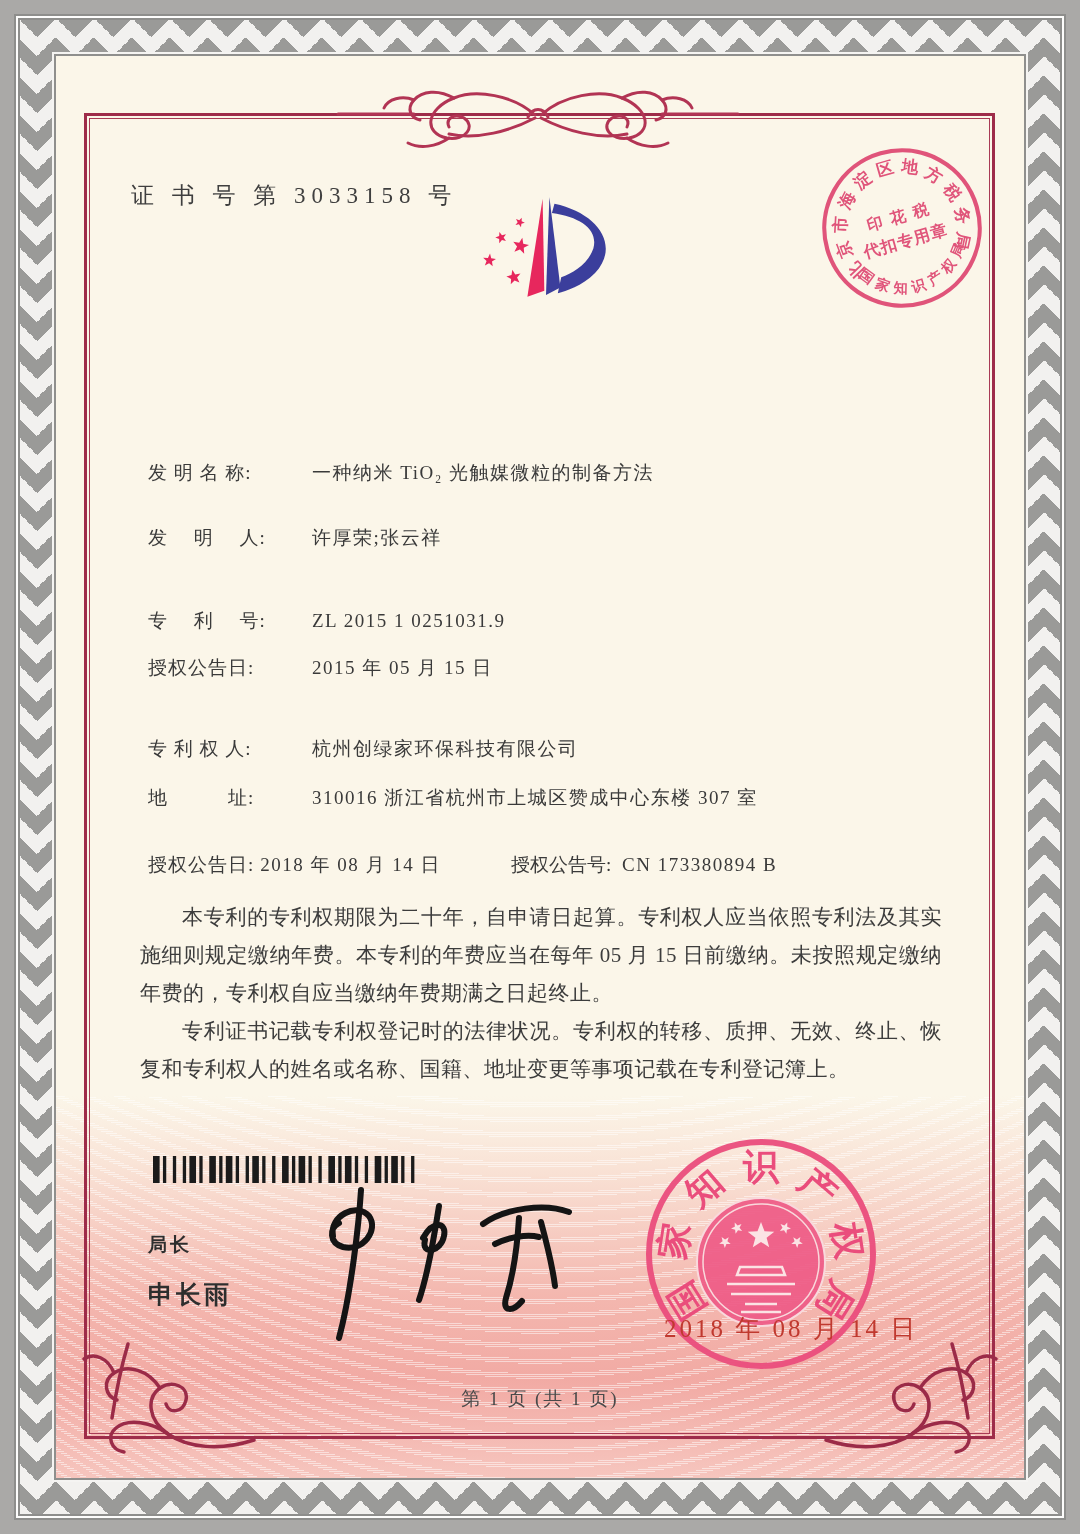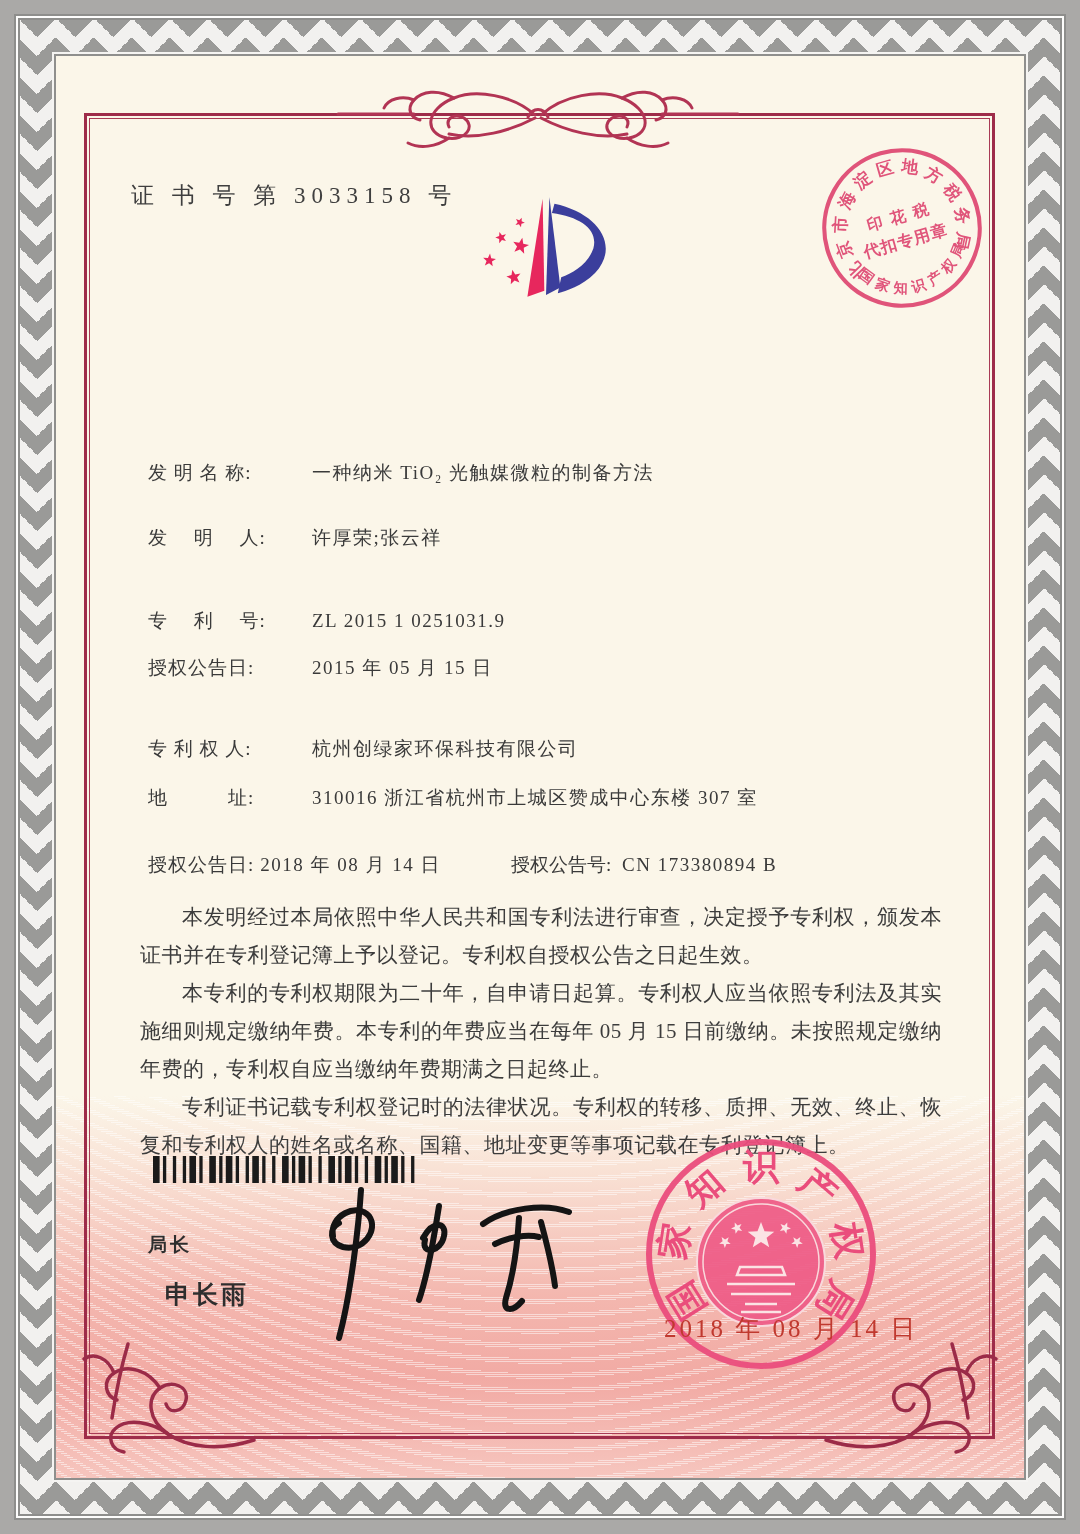--- a/index.html
+++ b/index.html
@@ -33,21 +33,21 @@
   .frow{position:absolute;left:0;font-size:19px;color:#3a3a3a;white-space:nowrap;}
   .frow .lab{display:inline-block;min-width:158px;letter-spacing:1px;}
   .frow .val{margin-left:6px;letter-spacing:1.5px;}
   .grant-no{position:absolute;left:363px;top:0;}
   .paras{position:absolute;left:84px;top:842px;width:802px;}
   .paras p{margin:0;font-size:21px;line-height:38px;color:#3c3c3c;text-align:justify;text-indent:2em;letter-spacing:.5px;}
   .barcode{position:absolute;left:97px;top:1100px;width:268px;height:27px;}
   .sig-title{position:absolute;left:92px;top:1176px;font-family:"Liberation Sans","DejaVu Sans",sans-serif;
              font-size:19px;font-weight:700;color:#2e2e2e;letter-spacing:3px;}
   .sig-name{position:absolute;left:92px;top:1222px;font-family:"Liberation Sans","DejaVu Sans",sans-serif;
-            font-size:25px;font-weight:700;color:#2e2e2e;letter-spacing:3px;margin-left:17px;}
+            font-size:25px;font-weight:700;color:#2e2e2e;letter-spacing:3px;}
   .sig-hand{position:absolute;left:215px;top:1120px;width:330px;height:190px;}
   .seal{position:absolute;left:585px;top:1078px;width:240px;height:240px;}
   .seal-date{position:absolute;left:600px;top:1256px;width:270px;text-align:center;font-size:25px;
              color:#c0392f;letter-spacing:3px;font-weight:500;}
   .footer{position:absolute;left:0;right:0;top:1330px;text-align:center;font-size:19px;color:#4a4a4a;letter-spacing:2px;}
   .ornament-top{position:absolute;left:272px;top:20px;width:420px;height:92px;}
   .corner{position:absolute;width:190px;height:150px;bottom:6px;}
   .corner.left{left:12px;}
   .corner.right{right:12px;transform:scaleX(-1);}
 </style>
@@ -139,21 +139,20 @@
       <div class="frow" style="top:392px">
         <span class="lab" style="min-width:0">授权公告日:</span><span class="val">2018 年 08 月 14 日</span>
         <span class="grant-no">
           <span>授权公告号:</span>
           <span class="val">CN 173380894 B</span>
         </span>
       </div>
     </div>
 
     <div class="paras">
-      <p>本发明经过本局依照中华人民共和国专利法进行审查，决定授予专利权，颁发本证书并在专利登记簿上予以登记。专利权自授权公告之日起生效。</p>
       <p>本专利的专利权期限为二十年，自申请日起算。专利权人应当依照专利法及其实施细则规定缴纳年费。本专利的年费应当在每年 05 月 15 日前缴纳。未按照规定缴纳年费的，专利权自应当缴纳年费期满之日起终止。</p>
       <p>专利证书记载专利权登记时的法律状况。专利权的转移、质押、无效、终止、恢复和专利权人的姓名或名称、国籍、地址变更等事项记载在专利登记簿上。</p>
     </div>
 
     <svg class="barcode" id="barcode-svg" viewBox="0 0 268 27" preserveAspectRatio="none">
         <rect x="0.00" y="0" width="6.62" height="27" fill="#1b1b1b"></rect>
         <rect x="9.93" y="0" width="3.31" height="27" fill="#1b1b1b"></rect>
         <rect x="19.85" y="0" width="3.31" height="27" fill="#1b1b1b"></rect>
         <rect x="29.78" y="0" width="3.31" height="27" fill="#1b1b1b"></rect>
         <rect x="36.40" y="0" width="6.62" height="27" fill="#1b1b1b"></rect>
@@ -243,14 +242,15 @@
     <svg class="corner right" viewBox="0 0 190 150">
       <g stroke="#9b2b48" stroke-width="3.5" fill="none" stroke-linecap="round">
         <path d="M186,118 C152,129 120,126 100,112 C80,98 78,76 92,66 C104,58 121,64 118,78 C115,91 101,92 98,82"></path>
         <path d="M100,112 C84,100 60,96 48,106 C38,114 43,128 56,130"></path>
         <path d="M92,66 C80,48 60,42 46,51 C34,59 37,74 49,78"></path>
         <path d="M46,51 C40,36 26,30 16,37"></path>
         <path d="M60,22 C54,42 48,70 44,96"></path>
       </g>
     </svg>
 
+    <div class="footer">第 1 页 (共 1 页)</div>
   </div>
 </div>
 
 </body></html>

